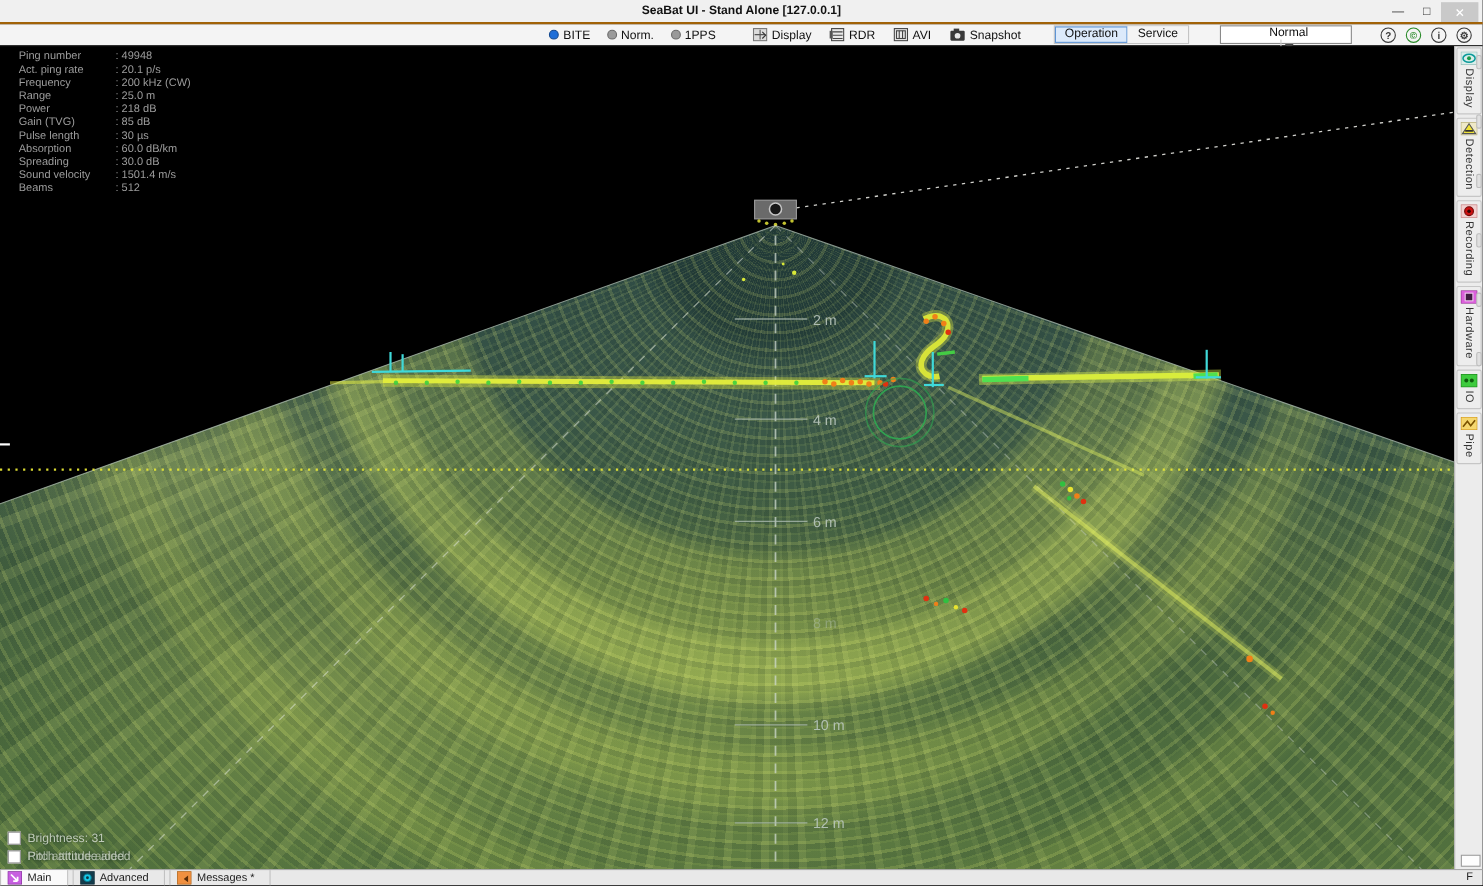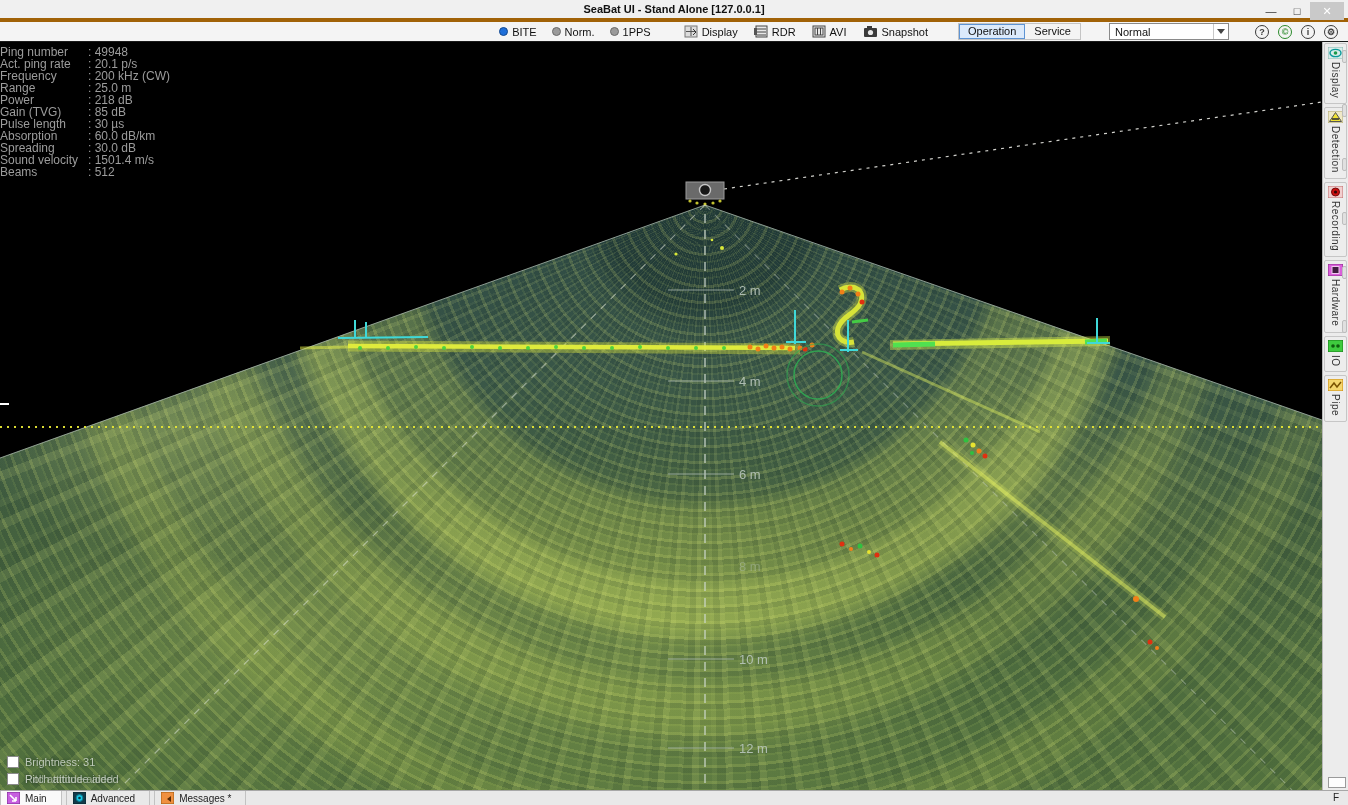--- a/index.html
+++ b/index.html
@@ -1,20 +1,20 @@
 <!DOCTYPE html>
 <html><head>
 <meta charset="utf-8">
 <style>
   * { margin:0; padding:0; box-sizing:border-box; }
   html,body { width:1348px; height:805px; overflow:hidden; background:#000;
               font-family:"Liberation Sans", sans-serif; }
 
   
-  .titlebar { height:22px; background:#f0f0f0; border-bottom:4px solid #a16207;
+  .titlebar { height:22px; background:#f0f0f0; border-bottom:2px solid #a16207;
               position:relative; display:flex; align-items:center; justify-content:center; }
   .titlebar .title { font-size:11px; font-weight:bold; color:#111; }
   .winbtns { position:absolute; right:4px; top:0; height:22px; display:flex; align-items:center; }
   .winbtn { width:26px; height:18px; display:flex; align-items:center; justify-content:center;
             font-size:11px; color:#333; cursor:default; }
   .winbtn.close { background:#c9c9c9; color:#fff; width:34px; }
 
   
   .toolbar { height:20px; background:#f4f4f4; border-bottom:1px solid #1a1a1a;
              display:flex; align-items:center; justify-content:flex-end; padding-right:10px;
@@ -25,21 +25,21 @@
               border:1px solid #5a5a5a; }
   .dot.blue { background:#1e6ed8; border-color:#14498f; }
   .dot.gray { background:#9a9a9a; border-color:#6a6a6a; }
   .tbtn { display:flex; align-items:center; margin-right:16px; cursor:default; }
   .tbtn svg { margin-right:4px; }
   .modegroup { display:flex; margin-left:14px; margin-right:28px; border:1px solid #c4c4c4; }
   .modetab { padding:1px 9px 2px; background:#f4f4f4; }
   .modetab.active { background:#dceafb; outline:1px solid #5e94d4; outline-offset:-1px; }
   .dropdown { width:120px; height:17px; background:#fff; border:1px solid #8a8a8a;
               display:flex; align-items:center; justify-content:space-between;
-              padding-left:5px; margin-right:26px; }
+              padding-left:5px; margin-right:26px;flex-direction:column; }
   .dropdown .chev { width:15px; height:15px; border-left:1px solid #c8c8c8;
                     display:flex; align-items:center; justify-content:center; }
   .chev::after { content:""; border:4px solid transparent; border-top:5px solid #444; margin-top:4px; }
   .roundbtns { display:flex; gap:9px; }
   .roundbtn { width:14px; height:14px; border:1.5px solid #3a3a3a; border-radius:50%;
               font-size:9px; font-weight:bold; color:#3a3a3a; display:flex;
               align-items:center; justify-content:center; }
   .roundbtn.green { border-color:#2a8a2a; color:#2a8a2a; }
 
   
@@ -64,21 +64,21 @@
         rgba(215,230,85,0.12) 620px 650px, rgba(0,0,0,0) 670px),
       radial-gradient(ellipse 300px 180px at 14% 52%, rgba(238,248,120,0.33), rgba(0,0,0,0) 70%),
       radial-gradient(ellipse 420px 260px at 22% 78%, rgba(235,245,110,0.26), rgba(0,0,0,0) 70%),
       radial-gradient(ellipse 520px 300px at 48% 82%, rgba(232,244,105,0.22), rgba(0,0,0,0) 70%),
       radial-gradient(ellipse 300px 160px at 80% 60%, rgba(230,242,100,0.17), rgba(0,0,0,0) 70%),
       linear-gradient(180deg,#253f3c 0%, #2e4a44 25%, #3a5748 45%, #44613f 65%, #4d6c3e 85%, #52713e 100%);
   }
   .overlay-svg { position:absolute; inset:0; }
 
   
-  .info-panel { position:absolute; left:0; top:4px; font-size:12px; line-height:12px;
+  .info-panel { position:absolute; left:17px; top:4px; font-size:10px; line-height:12px;
                 color:#9c9c9c; }
   .info-row { white-space:nowrap; }
   .info-row .lbl { display:inline-block; width:88px; }
 
   
   .cbx-block { position:absolute; left:7px; top:711px; font-size:11px;
                color:rgba(205,214,200,0.9); text-shadow:0 0 3px rgba(20,40,25,.8); }
   .cbx-row { display:flex; align-items:center; height:17px; }
   .cbx { width:12px; height:12px; background:#fff; border:1px solid #8a8a8a; margin-right:6px; }
   .garble { position:relative; }

